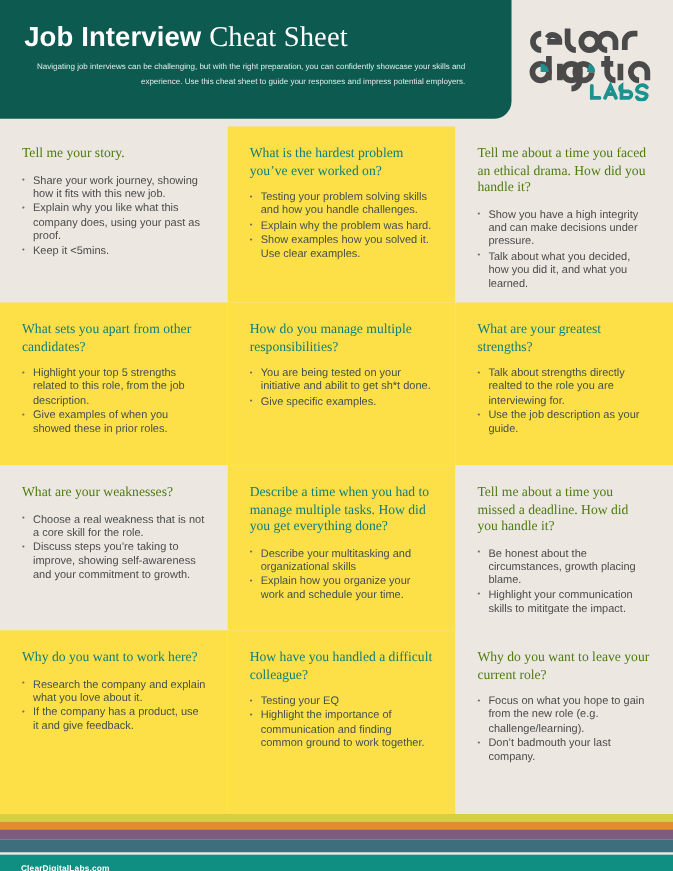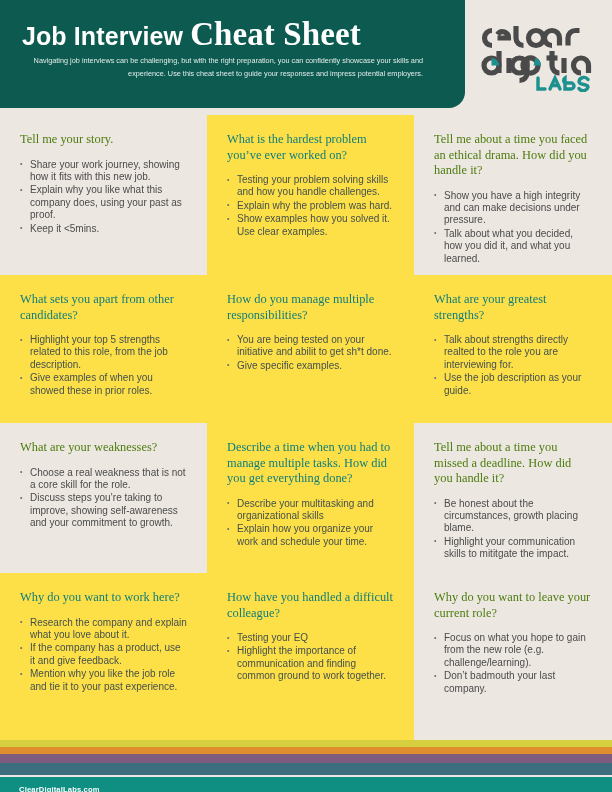--- a/index.html
+++ b/index.html
@@ -40,22 +40,22 @@
     color: #ffffff;
     letter-spacing: .1px;
     white-space: nowrap;
   }
   .header-title .bold-part {
     font-family: "Liberation Sans", sans-serif;
     font-weight: bold;
   }
   .header-title .serif-part {
     font-family: "Liberation Serif", serif;
-    font-weight: bold;
-    font-size: 33px;
+    font-weight: normal;
+    font-size: 26px;
   }
   .header-sub {
     position: absolute;
     left: 23px;
     top: 55px;
     width: 400px;
     font-size: 7.3px;
     line-height: 12.5px;
     color: #e3ece9;
     text-align: right;
@@ -280,21 +280,20 @@
       <li>Be honest about the circumstances, growth placing blame.</li>
       <li>Highlight your communication skills to mititgate the impact.</li>
     </ul>
   </div>
 
   <div class="card sage">
     <h2 class="card-title">Why do you want to work here?</h2>
     <ul class="card-list">
       <li>Research the company and explain what you love about it.</li>
       <li>If the company has a product, use it and give feedback.</li>
-      <li>Mention why you like the job role and tie it to your past experience.</li>
     </ul>
   </div>
 
   <div class="card sage">
     <h2 class="card-title">How have you handled a difficult colleague?</h2>
     <ul class="card-list">
       <li>Testing your EQ</li>
       <li>Highlight the importance of communication and finding common ground to work together.</li>
     </ul>
   </div>

